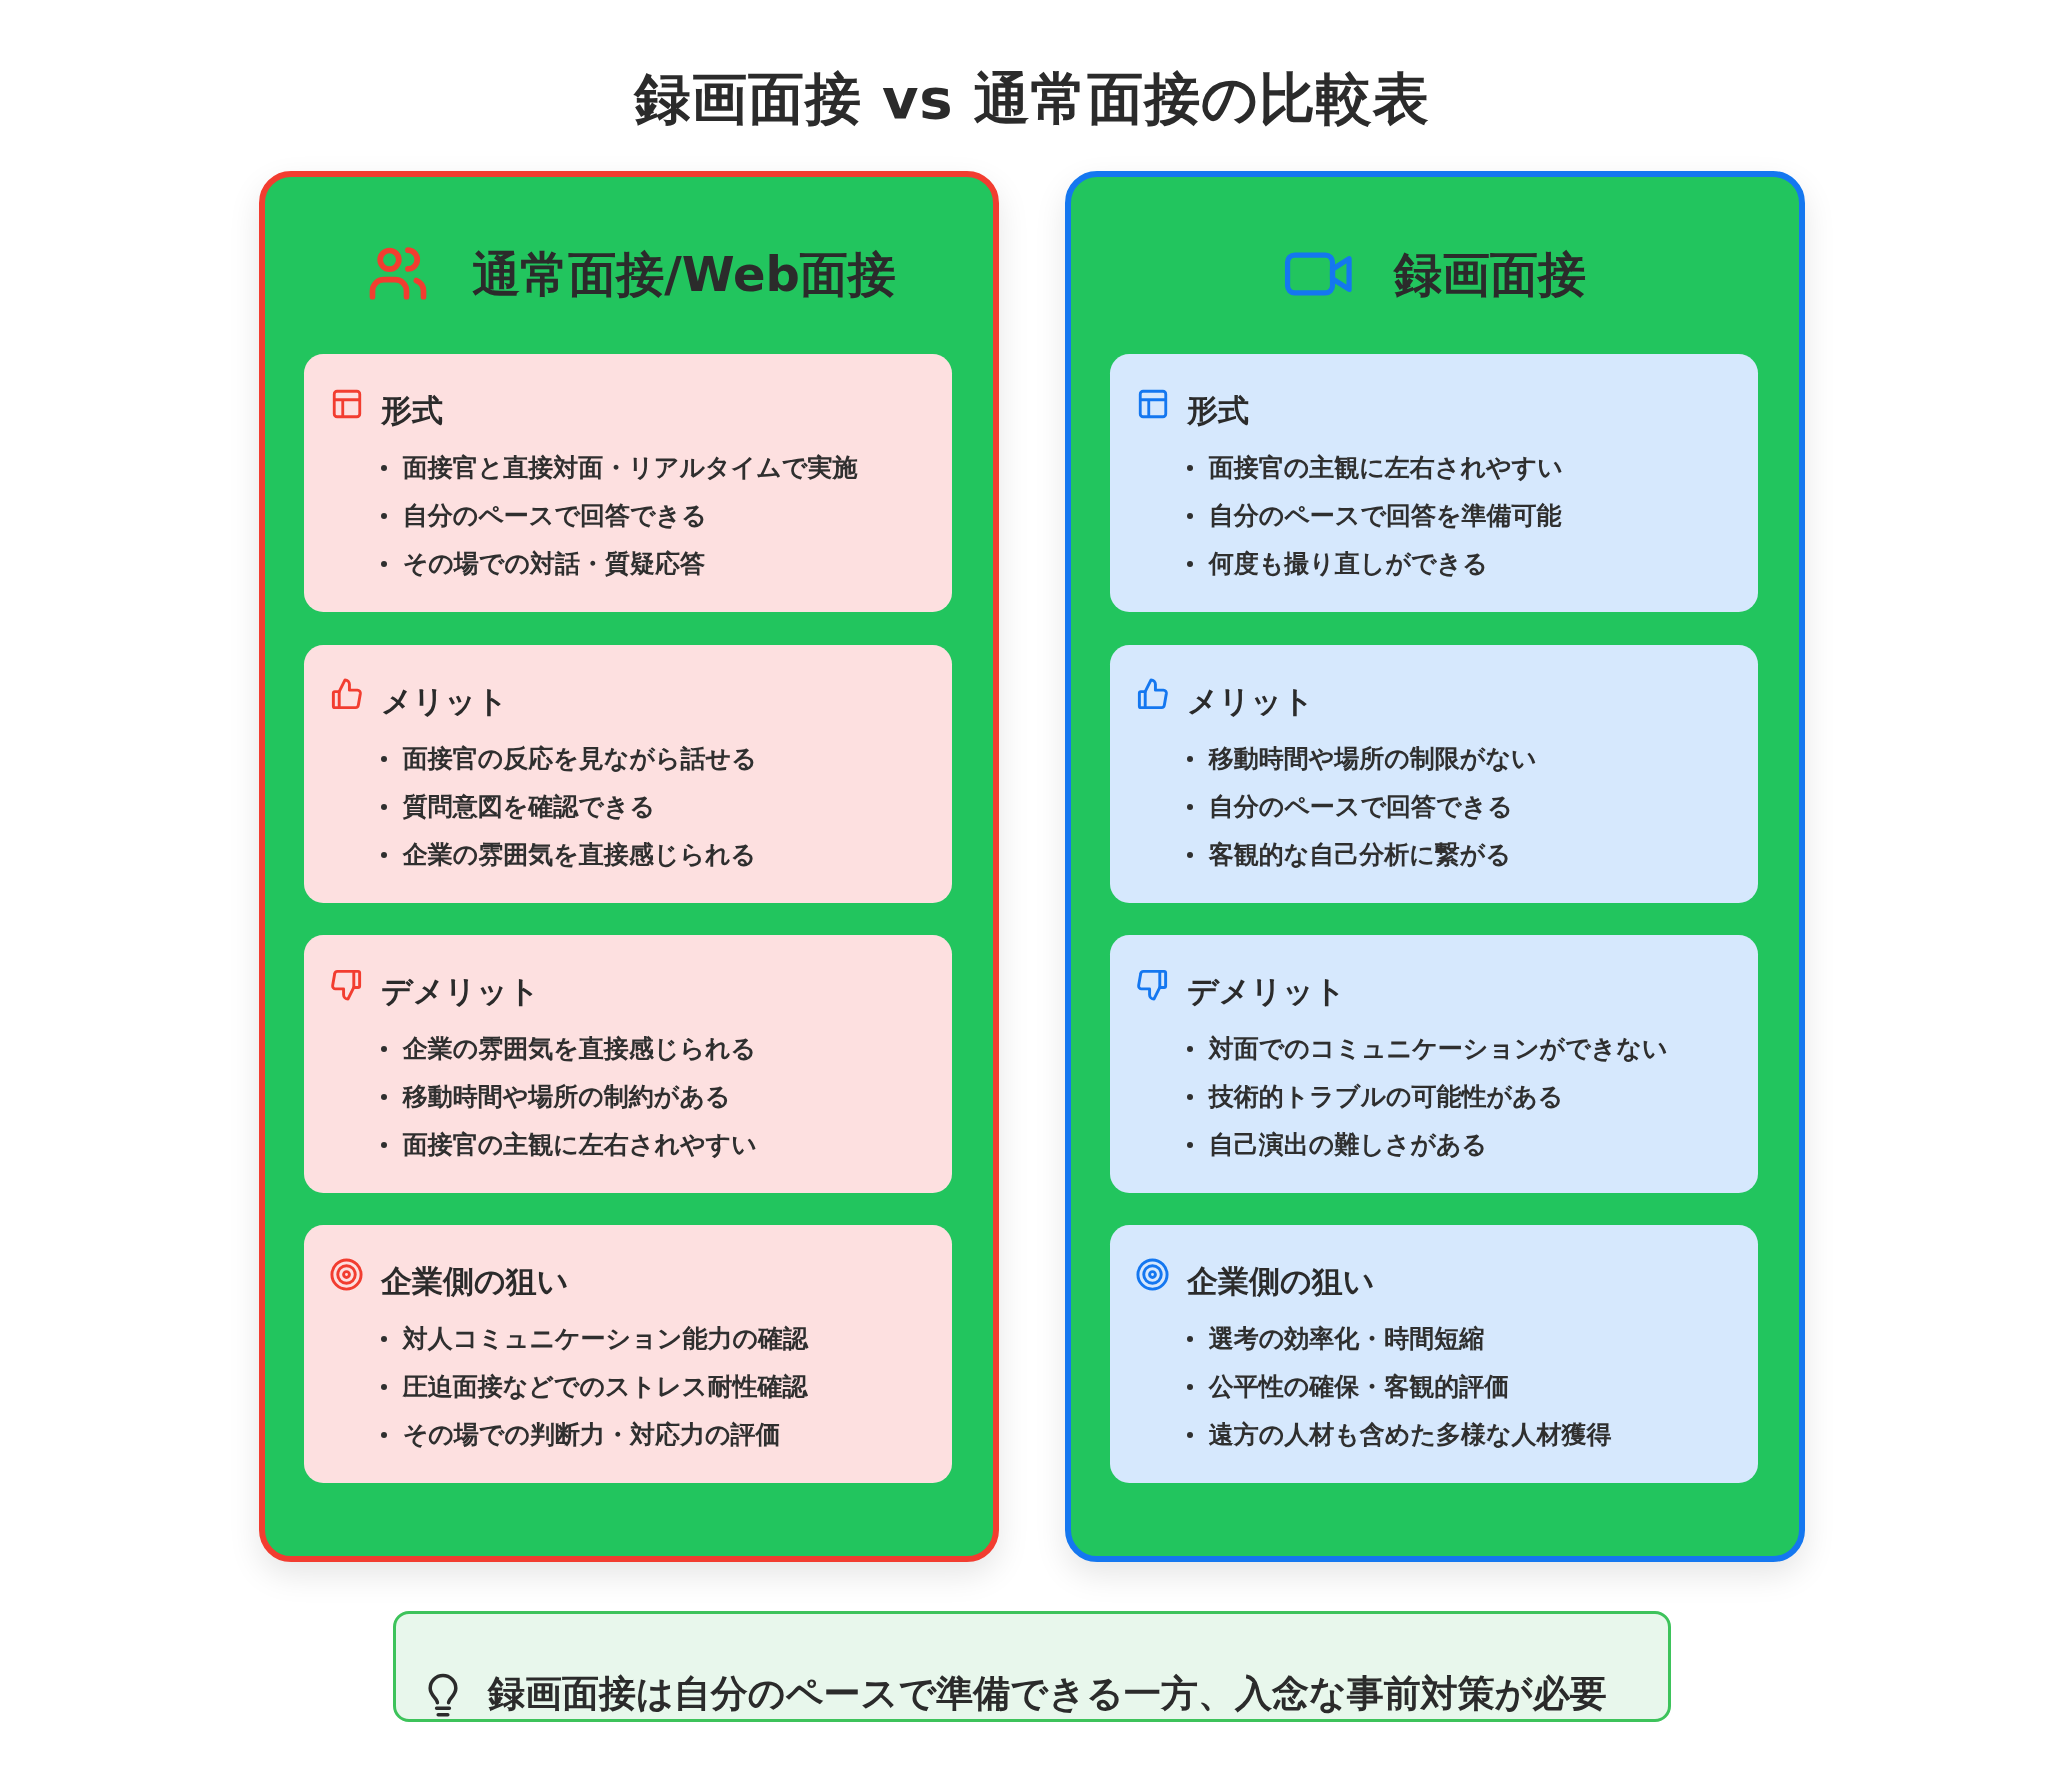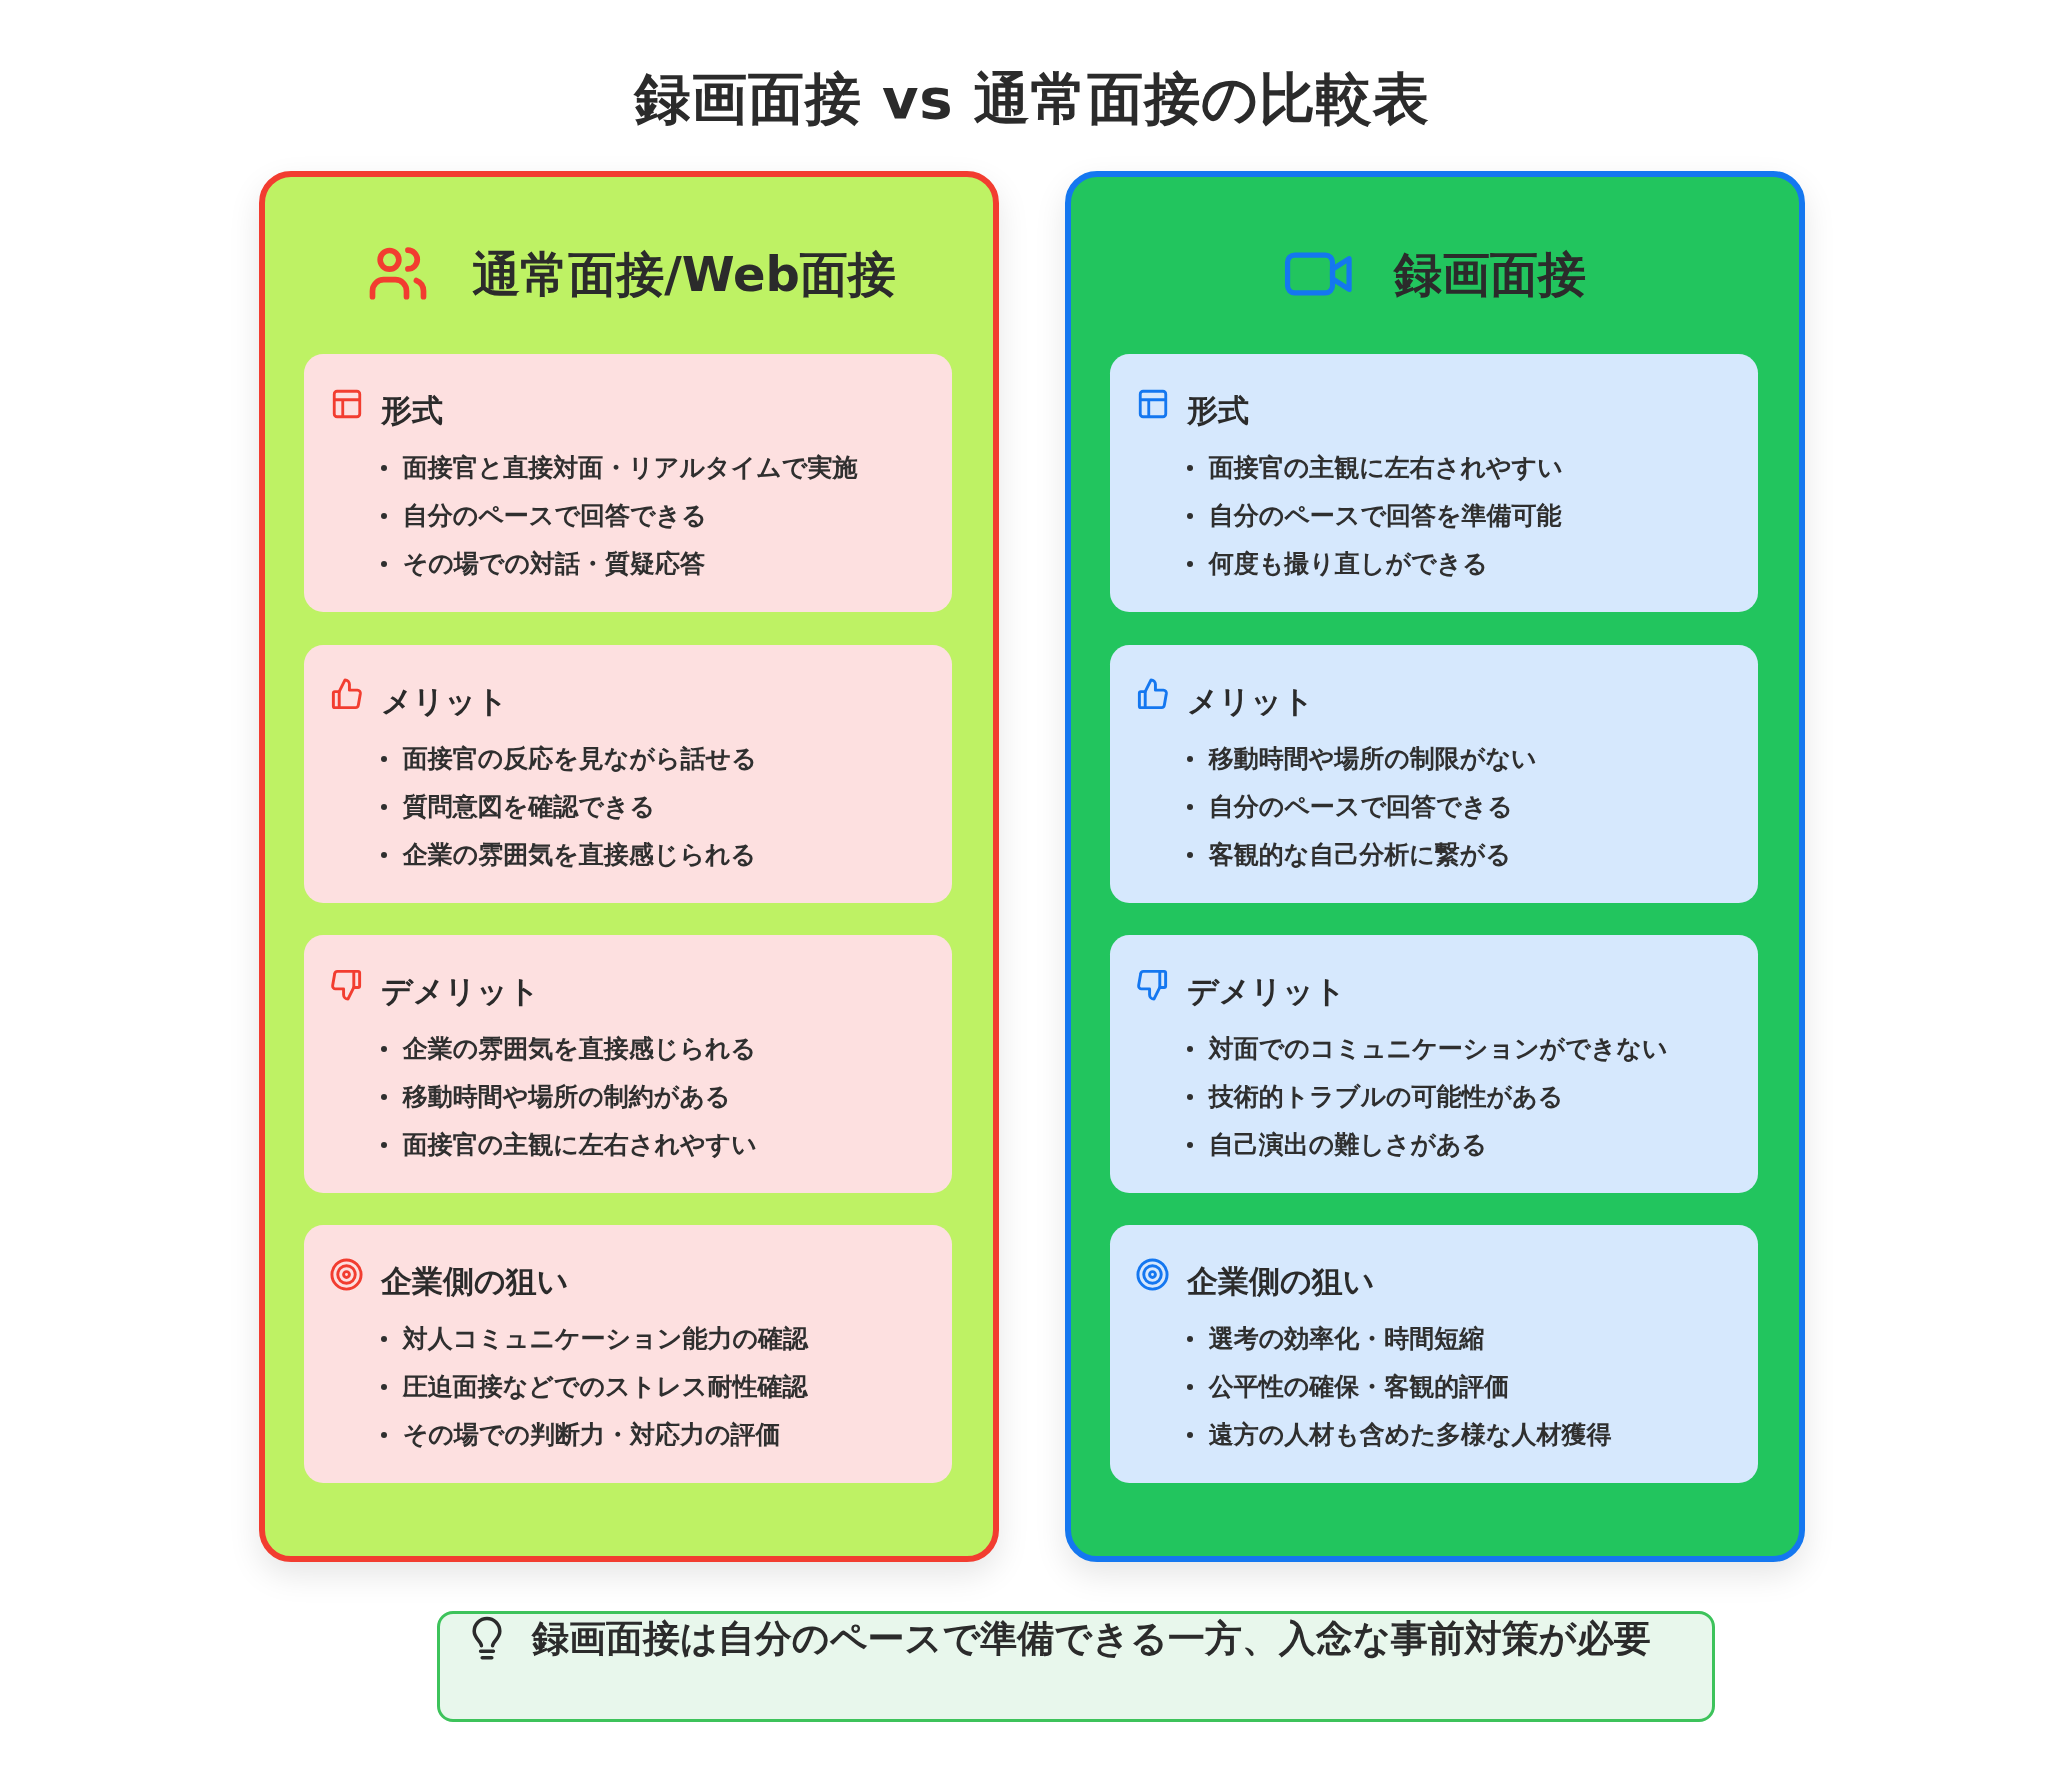--- a/index.html
+++ b/index.html
@@ -9,21 +9,21 @@
   .page-title {
     position: absolute; left: 0; top: 58px; width: 2064px; text-align: center;
     font-size: 56px; font-weight: bold; line-height: 81px; color: #2b2b2b; letter-spacing: 0.8px;
   }
 
   .panel {
     position: absolute; top: 171px; width: 740px; height: 1391px;
     border-width: 6.4px; border-style: solid; border-radius: 32px;
     box-shadow: 0 13px 32px rgba(0,0,0,0.10);
   }
-  .panel.red { left: 259px; border-color: #F23D30; background: #bef264; }
+  .panel.red { left: 259px; border-color: #F23D30; background: #22c55e; }
   .panel.blue { left: 1065px; border-color: #1477F0; background: #22c55e; }
 
   .panel-header {
     position: absolute; left: 0; right: 0; top: 56px; height: 81px;
     display: flex; align-items: center; justify-content: center; gap: 39px;
   }
   .panel-header .hicon { width: 71px; height: 71px; display: flex; align-items: center; justify-content: center; }
   .panel-header .htitle { font-size: 48px; font-weight: bold; color: #2b2b2b; line-height: 64px; }
 
   .card {
@@ -41,21 +41,21 @@
   .card ul { position: absolute; left: 77px; top: 90px; list-style: none; }
   .card li {
     height: 48px; line-height: 48px; font-size: 25px; font-weight: bold; color: #2f2f2f;
     display: flex; align-items: center;
   }
   .card li .dot { width: 6.4px; height: 6.4px; border-radius: 50%; background: #2f2f2f; margin-right: 15.3px; flex: none; }
 
   .footer {
     position: absolute; left: 393px; top: 1611px; width: 1278px; height: 111px;
     border: 3.2px solid #3DC35B; border-radius: 16px; background: #E8F7EC;
-    display: flex; align-items: flex-start; padding-left: 31px; margin-left: 44px;
+    display: flex; align-items: flex-end; padding-left: 31px;
   }
   .footer .ficon { width: 32px; height: 48px; display: flex; align-items: center; justify-content: center; }
   .footer .ftext { margin-left: 29px; font-size: 37px; font-weight: bold; color: #2b2b2b; }
 </style>
 </head>
 <body>
 
 <div class="page-title">録画面接 vs 通常面接の比較表</div>
 
 <div class="panel red">

